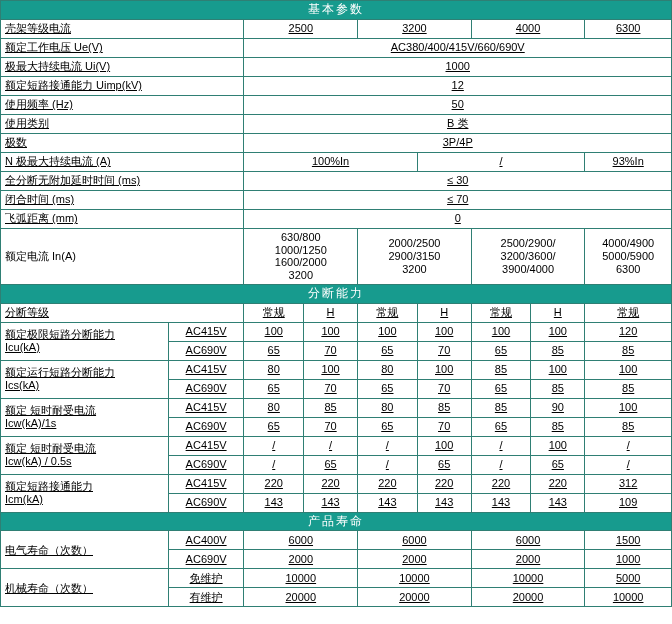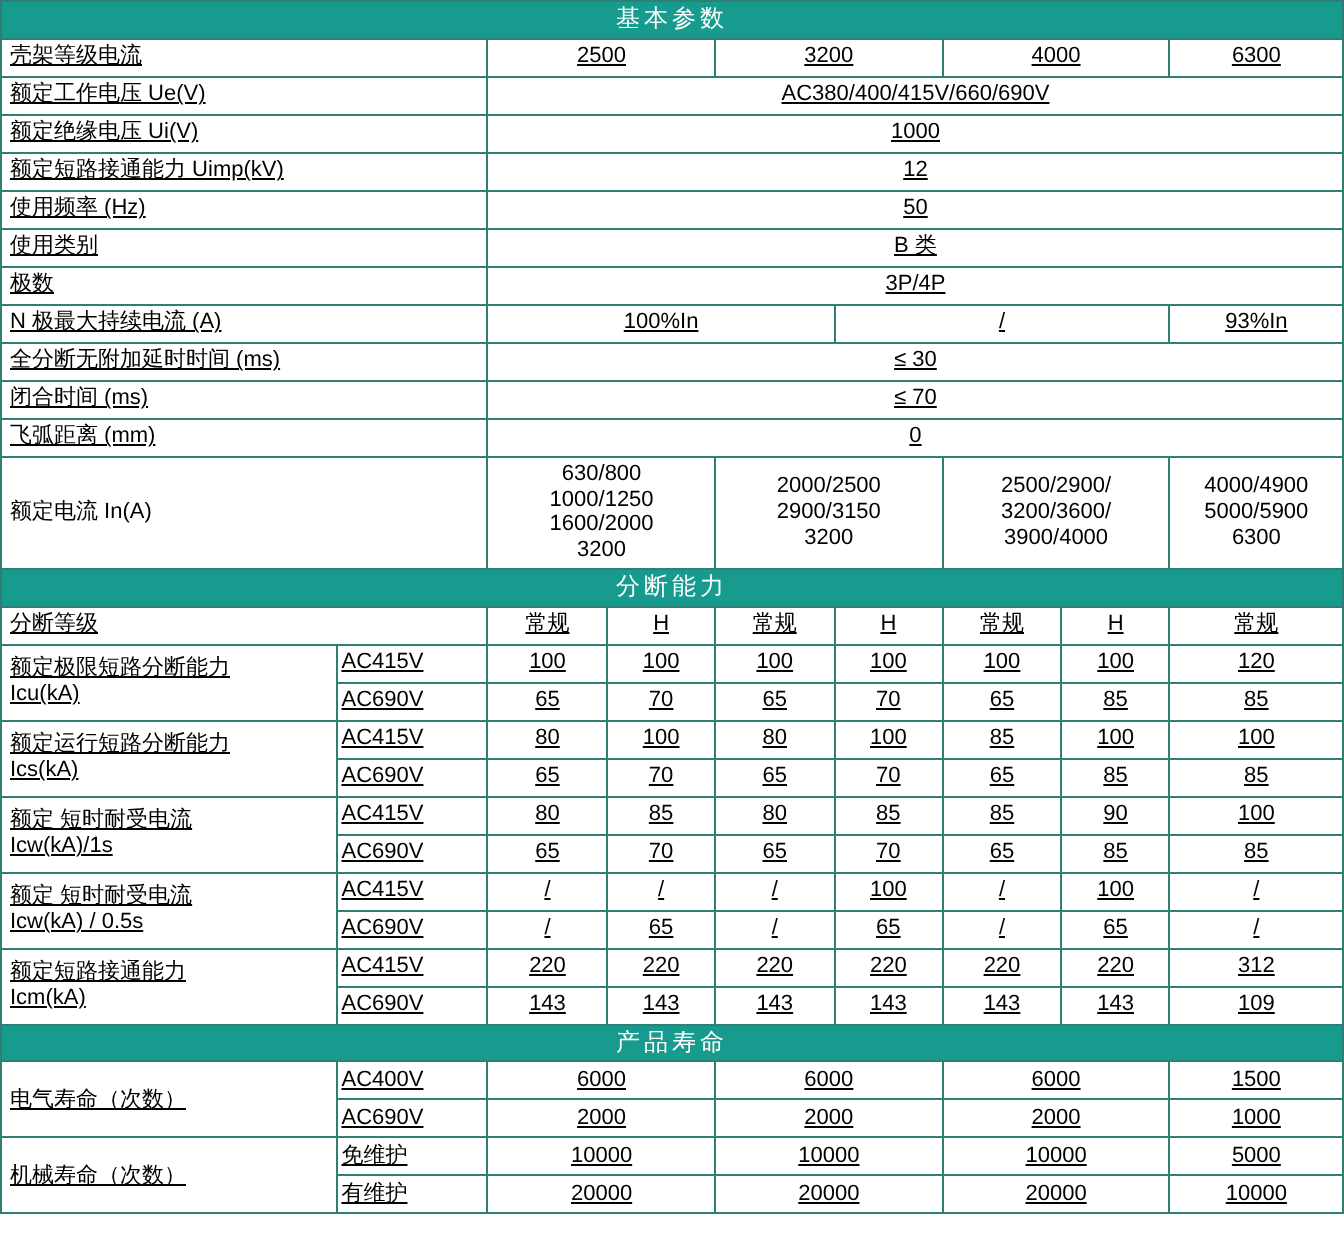--- a/index.html
+++ b/index.html
@@ -7,21 +7,21 @@
   #sheet{width:672px;height:624px;position:relative;box-sizing:border-box;}
   table{border-collapse:collapse;width:672px;table-layout:fixed;}
   td,th{border:1px solid #2f7f74;font-size:11px;color:#000;padding:1px 2px;
         vertical-align:middle;line-height:1.15;}
   .sec{background:#179b8e;color:#ffffff;text-align:center;font-weight:normal;
        letter-spacing:2px;font-size:12px;padding:2px 4px;}
   .lbl{text-align:left;padding-left:4px;}
   .ctr{text-align:center;}
   .tall{height:56px;}
   .r{height:19px;text-decoration:underline;}
-  .sub{}
+  .sub{text-align:center;}
 </style>
 </head>
 <body>
 
 <div id="sheet">
 
 <table>
   <colgroup>
     <col style="width:155px">
     <col style="width:70px">
@@ -45,21 +45,21 @@
       <td class="ctr" colspan="2">3200</td>
       <td class="ctr" colspan="2">4000</td>
       <td class="ctr">6300</td>
     </tr>
 
     <tr class="r">
       <td class="lbl" colspan="2">额定工作电压 Ue(V)</td>
       <td class="ctr" colspan="7">AC380/400/415V/660/690V</td>
     </tr>
     <tr class="r">
-      <td class="lbl" colspan="2">额定绝缘电压 Ui(V)</td>
+      <td class="lbl" colspan="2">极最大持续电流 Ui(V)</td>
       <td class="ctr" colspan="7">1000</td>
     </tr>
     <tr class="r">
       <td class="lbl" colspan="2">额定短路接通能力 Uimp(kV)</td>
       <td class="ctr" colspan="7">12</td>
     </tr>
     <tr class="r">
       <td class="lbl" colspan="2">使用频率 (Hz)</td>
       <td class="ctr" colspan="7">50</td>
     </tr>

